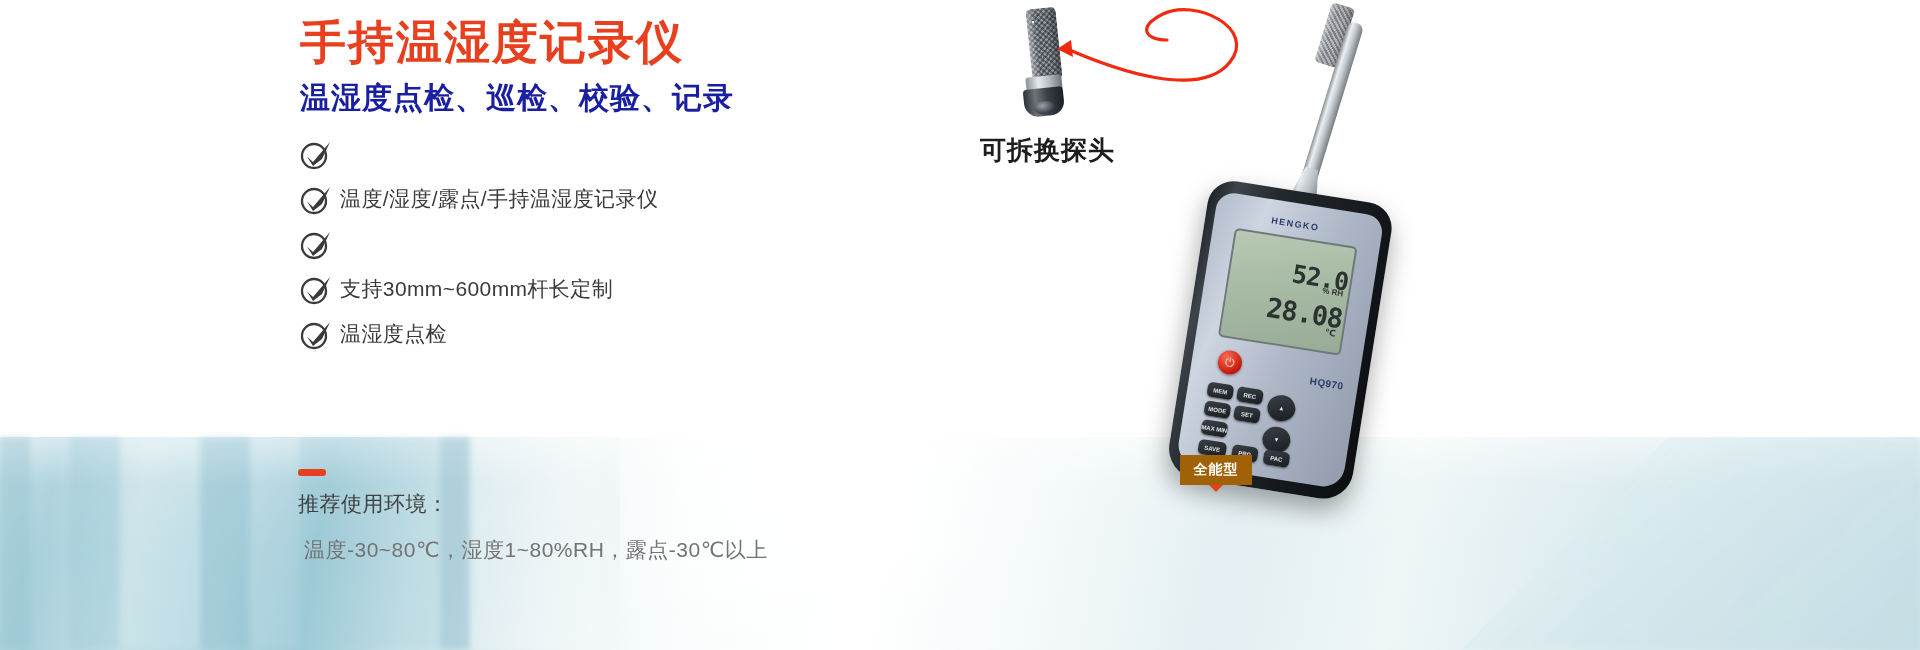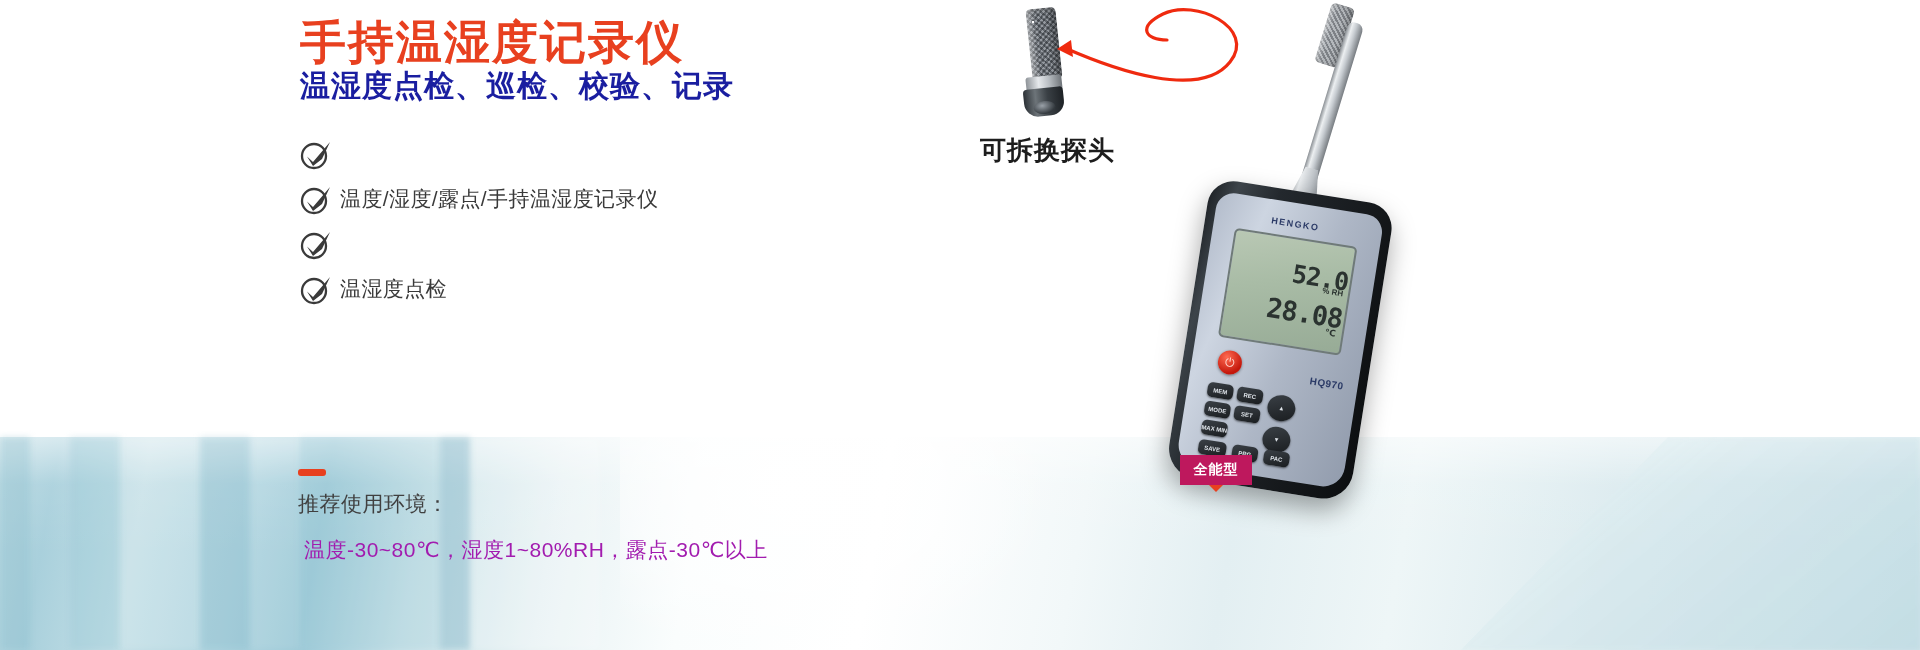--- a/index.html
+++ b/index.html
@@ -48,21 +48,21 @@
     background:radial-gradient(ellipse at 40% 25%, rgba(255,255,255,0.95) 0%, rgba(255,255,255,0.5) 45%, rgba(255,255,255,0) 75%);
   }
 
   
   .title {
     position:absolute; left:300px; top:12px;
     font-size:46px; font-weight:bold; letter-spacing:2px;
     color:#e8401f; white-space:nowrap;
   }
   .subtitle {
-    position:absolute; left:300px; top:66px;
+    position:absolute; left:300px; top:78px;
     font-size:30px; font-weight:bold; letter-spacing:1px;
     color:#1a1ea0; white-space:nowrap;
   }
   .features { position:absolute; left:300px; top:131px; width:720px; }
   .feat {
     display:flex; align-items:center; height:45px; white-space:nowrap;
   }
   .feat .ck { width:40px; height:30px; flex:0 0 40px; position:relative; }
   .feat .ck svg { position:absolute; left:0; top:1px; }
   .feat .txt {
@@ -74,21 +74,21 @@
   .red-dash {
     position:absolute; left:298px; top:469px; width:28px; height:7px;
     background:#e8401f; border-radius:3px;
   }
   .note1 {
     position:absolute; left:298px; top:490px;
     font-size:21px; color:#404040; letter-spacing:0.5px; white-space:nowrap;text-align:right;
   }
   .note2 {
     position:absolute; left:304px; top:536px;
-    font-size:21px; color:#a21caf; letter-spacing:0.5px; white-space:nowrap;
+    font-size:21px; color:#737373; letter-spacing:0.5px; white-space:nowrap;
   }
 
   
   .probe-label {
     position:absolute; left:980px; top:133px;
     font-size:26px; font-weight:bold; color:#1d1d1d; letter-spacing:1px;
     white-space:nowrap;
   }
   .loop-arrow { position:absolute; left:1045px; top:0px; width:230px; height:110px; }
 
@@ -193,21 +193,21 @@
   .key {
     position:absolute; border-radius:5px;
     background:linear-gradient(160deg,#3b4147,#191c1f);
     color:#dfe4ea; font-size:6px; font-weight:bold; text-align:center;
     display:flex; align-items:center; justify-content:center;
     box-shadow:0 1px 2px rgba(0,0,0,.5);
   }
   .kbig { width:28px; height:26px; border-radius:50%; }
   .badge {
     position:absolute; left:1180px; top:455px; width:72px; height:30px;
-    background:#be185d; color:#fff; font-size:14px; font-weight:bold;
+    background:#a16207; color:#fff; font-size:14px; font-weight:bold;
     display:flex; align-items:center; justify-content:center; letter-spacing:1px;
   }
   .badge::after{
     content:""; position:absolute; left:50%; bottom:-7px; margin-left:-7px;
     border-left:7px solid transparent; border-right:7px solid transparent;
     border-top:7px solid #e8401f;
   }
 </style>
 </head>
 <body>
@@ -239,20 +239,29 @@
       </span>
       <span class="txt">温度/湿度/露点/手持温湿度记录仪</span>
     </div>
     <div class="feat">
       <span class="ck">
         <svg width="34" height="30" viewBox="0 0 34 30">
           <circle cx="14" cy="16" r="12" fill="none" stroke="#3a3a3a" stroke-width="2.3"></circle>
           <path d="M7 16.5 L13 22 L30 2 L22 19 L13 26 Z" fill="#3a3a3a"></path>
         </svg>
       </span>
+    </div>
+    <div class="feat">
+      <span class="ck">
+        <svg width="34" height="30" viewBox="0 0 34 30">
+          <circle cx="14" cy="16" r="12" fill="none" stroke="#3a3a3a" stroke-width="2.3"></circle>
+          <path d="M7 16.5 L13 22 L30 2 L22 19 L13 26 Z" fill="#3a3a3a"></path>
+        </svg>
+      </span>
+      <span class="txt">支持30mm~600mm杆长定制</span>
     </div>
     <div class="feat">
       <span class="ck">
         <svg width="34" height="30" viewBox="0 0 34 30">
           <circle cx="14" cy="16" r="12" fill="none" stroke="#3a3a3a" stroke-width="2.3"></circle>
           <path d="M7 16.5 L13 22 L30 2 L22 19 L13 26 Z" fill="#3a3a3a"></path>
         </svg>
       </span>
       <span class="txt">温湿度点检</span>
     </div>

